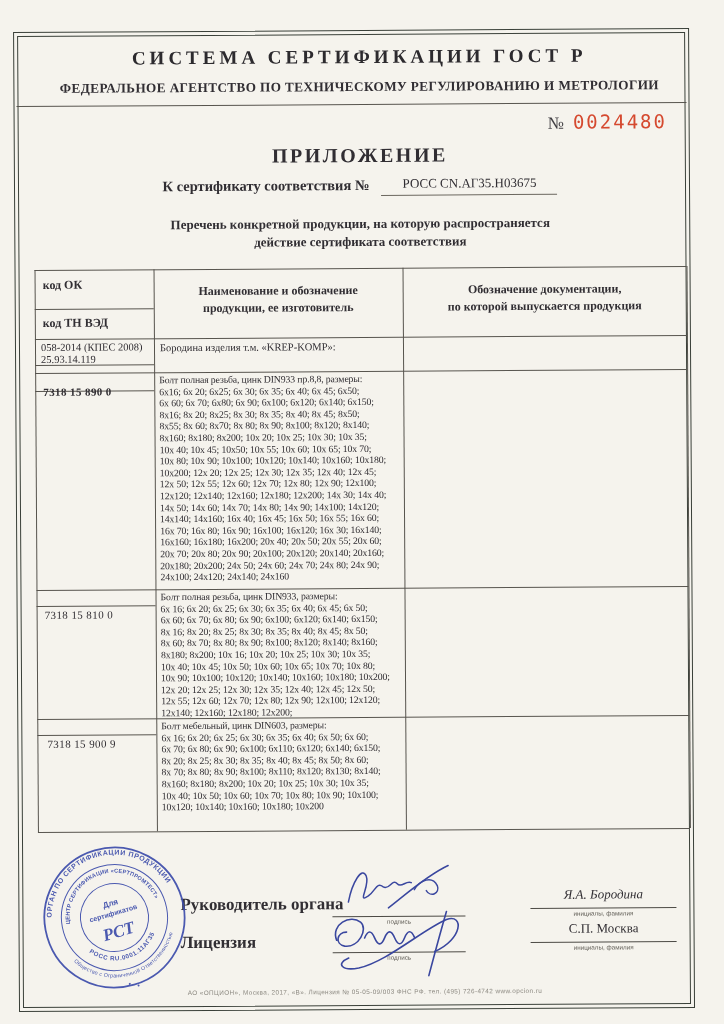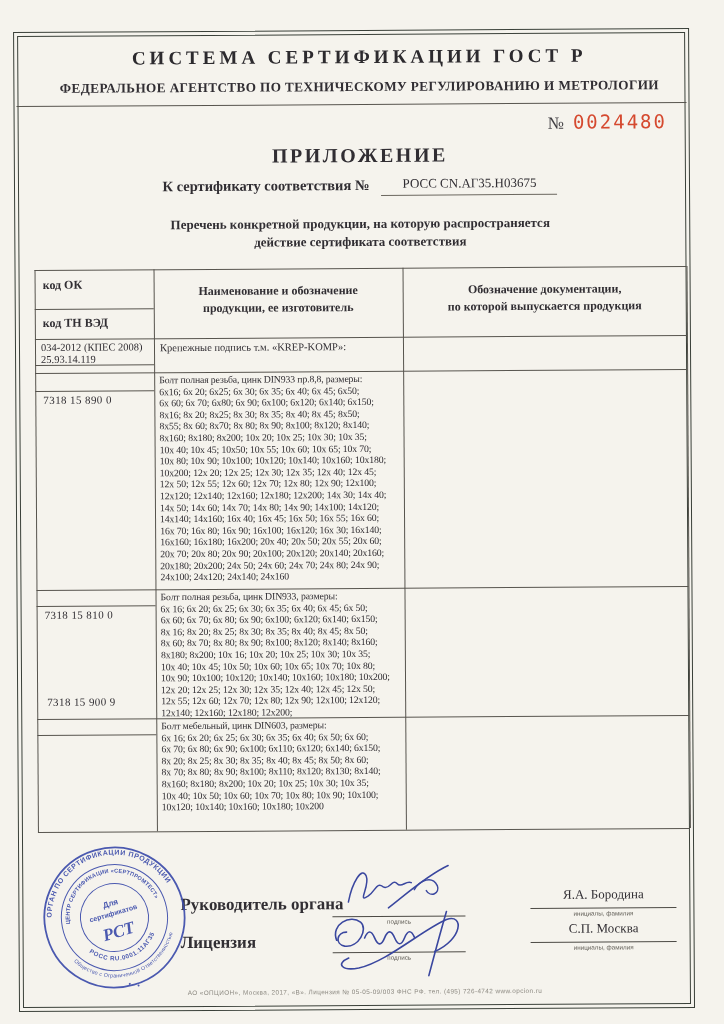--- a/index.html
+++ b/index.html
@@ -93,28 +93,28 @@
   <div class="abs th th-lines" style="left:155px;width:249px;top:282px;text-align:center;">
       <div>Наименование и обозначение</div>
       <div>продукции, ее изготовитель</div>
     </div>
   <div class="abs th th-lines" style="left:404px;width:284px;top:282px;text-align:center;">
       <div>Обозначение документации,</div>
       <div>по которой выпускается продукция</div>
     </div>
 
   <div class="abs cell-sm" style="left:42px;top:340px;">
-      <div>034-2012 (КПЕС 2008)</div>
+      <div>058-2014 (КПЕС 2008)</div>
       <div>25.93.14.119</div>
     </div>
   <div class="abs cell-sm" style="left:161px;top:341px;">
-      <div>Крепежные подпись т.м. «KREP-KOMP»:</div>
-    </div>
-
-  <div class="abs code" style="left:44px;top:392px;">7318 15 890 0</div>
+      <div>Бородина изделия т.м. «KREP-KOMP»:</div>
+    </div>
+
+  <div class="abs code" style="left:44px;top:384px;font-weight:bold;">7318 15 890 0</div>
   <div class="abs sizes" style="left:160px;top:373px;">
       <div>Болт полная резьба, цинк DIN933 пр.8,8, размеры:</div>
       <div>6х16; 6х 20; 6х25; 6х 30; 6х 35; 6х 40; 6х 45; 6х50;</div>
       <div>6х 60; 6х 70; 6х80; 6х 90; 6х100; 6х120; 6х140; 6х150;</div>
       <div>8х16; 8х 20; 8х25; 8х 30; 8х 35; 8х 40; 8х 45; 8х50;</div>
       <div>8х55; 8х 60; 8х70; 8х 80; 8х 90; 8х100; 8х120; 8х140;</div>
       <div>8х160; 8х180; 8х200; 10х 20; 10х 25; 10х 30; 10х 35;</div>
       <div>10х 40; 10х 45; 10х50; 10х 55; 10х 60; 10х 65; 10х 70;</div>
       <div>10х 80; 10х 90; 10х100; 10х120; 10х140; 10х160; 10х180;</div>
       <div>10х200; 12х 20; 12х 25; 12х 30; 12х 35; 12х 40; 12х 45;</div>
@@ -137,41 +137,41 @@
       <div>8х 16; 8х 20; 8х 25; 8х 30; 8х 35; 8х 40; 8х 45; 8х 50;</div>
       <div>8х 60; 8х 70; 8х 80; 8х 90; 8х100; 8х120; 8х140; 8х160;</div>
       <div>8х180; 8х200; 10х 16; 10х 20; 10х 25; 10х 30; 10х 35;</div>
       <div>10х 40; 10х 45; 10х 50; 10х 60; 10х 65; 10х 70; 10х 80;</div>
       <div>10х 90; 10х100; 10х120; 10х140; 10х160; 10х180; 10х200;</div>
       <div>12х 20; 12х 25; 12х 30; 12х 35; 12х 40; 12х 45; 12х 50;</div>
       <div>12х 55; 12х 60; 12х 70; 12х 80; 12х 90; 12х100; 12х120;</div>
       <div>12х140; 12х160; 12х180; 12х200;</div>
     </div>
 
-  <div class="abs code" style="left:46px;top:694px;">7318 15 900 9</div>
+  <div class="abs code" style="left:46px;top:736px;">7318 15 900 9</div>
   <div class="abs sizes" style="left:160px;top:719px;">
       <div>Болт мебельный, цинк DIN603, размеры:</div>
       <div>6х 16; 6х 20; 6х 25; 6х 30; 6х 35; 6х 40; 6х 50; 6х 60;</div>
       <div>6х 70; 6х 80; 6х 90; 6х100; 6х110; 6х120; 6х140; 6х150;</div>
       <div>8х 20; 8х 25; 8х 30; 8х 35; 8х 40; 8х 45; 8х 50; 8х 60;</div>
       <div>8х 70; 8х 80; 8х 90; 8х100; 8х110; 8х120; 8х130; 8х140;</div>
       <div>8х160; 8х180; 8х200; 10х 20; 10х 25; 10х 30; 10х 35;</div>
       <div>10х 40; 10х 50; 10х 60; 10х 70; 10х 80; 10х 90; 10х100;</div>
       <div>10х120; 10х140; 10х160; 10х180; 10х200</div>
     </div>
 
   <div class="abs role" style="left:178px;top:894px;">Руководитель органа</div>
   <div class="abs role" style="left:178px;top:932px;">Лицензия</div>
 
   <div class="sigline" style="left:330px;top:916px;width:133px;"></div>
   <div class="tiny" style="left:330px;top:918px;width:133px;">подпись</div>
   <div class="sigline" style="left:330px;top:952px;width:133px;"></div>
   <div class="tiny" style="left:330px;top:954px;width:133px;">подпись</div>
 
-  <div class="name" style="left:533px;top:888px;width:136px;">Я.А. Бородина</div>
+  <div class="name" style="left:533px;top:888px;width:136px;font-style:italic;">Я.А. Бородина</div>
   <div class="sigline" style="left:528px;top:909px;width:146px;"></div>
   <div class="tiny" style="left:528px;top:911px;width:146px;">инициалы, фамилия</div>
   <div class="name" style="left:533px;top:922px;width:136px;">С.П. Москва</div>
   <div class="sigline" style="left:528px;top:943px;width:146px;"></div>
   <div class="tiny" style="left:528px;top:945px;width:146px;">инициалы, фамилия</div>
 
   <svg class="sig" style="left:338px;top:862px;" width="122" height="56" viewBox="0 0 122 56">
     <g fill="none" stroke="var(--sig-blue)" stroke-width="1.5" stroke-linecap="round">
       <path d="M8 40 C12 20 22 4 26 14 C30 24 16 42 28 34 C36 28 36 20 43 25 C49 29 52 16 57 22 C61 27 66 18 71 21"></path>
       <path d="M48 46 C64 34 86 14 108 4"></path>

